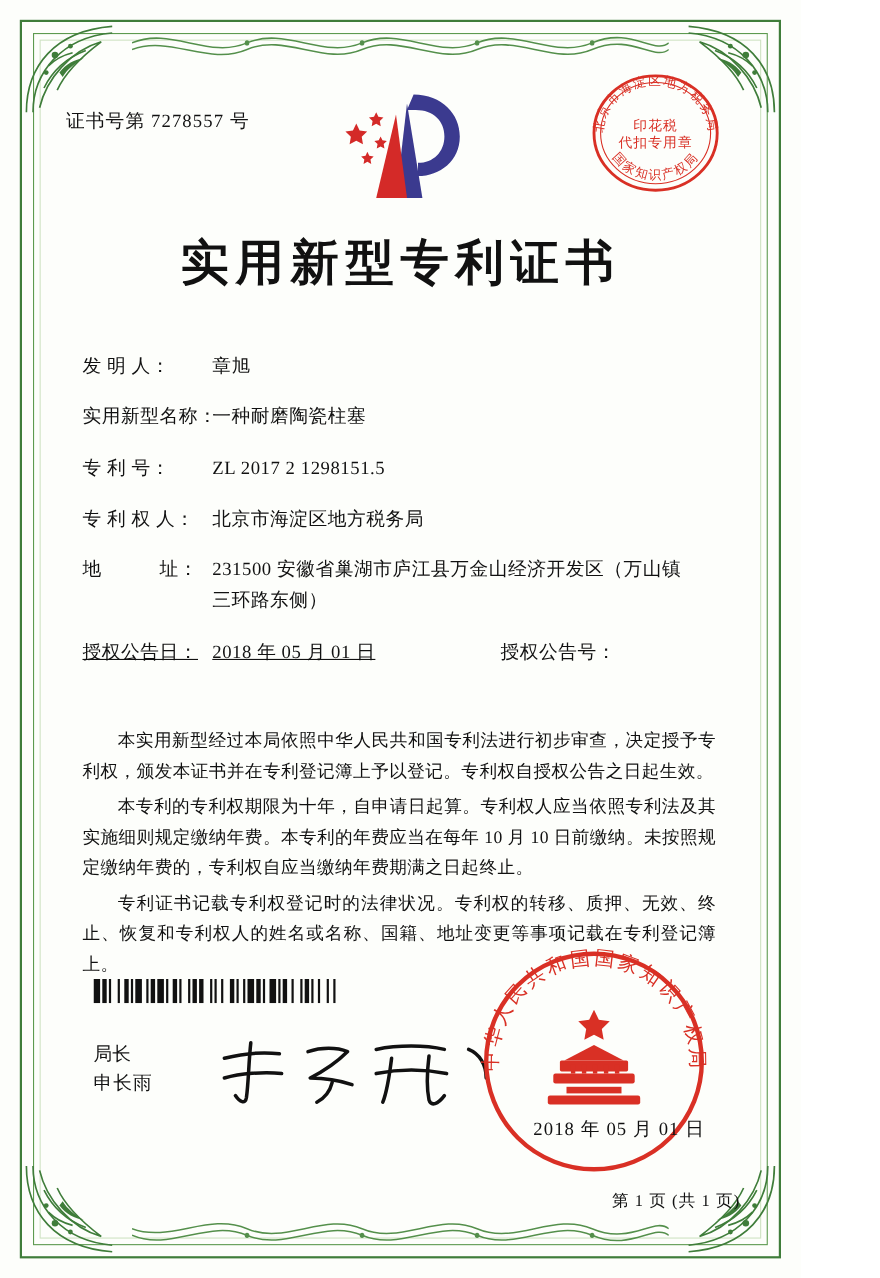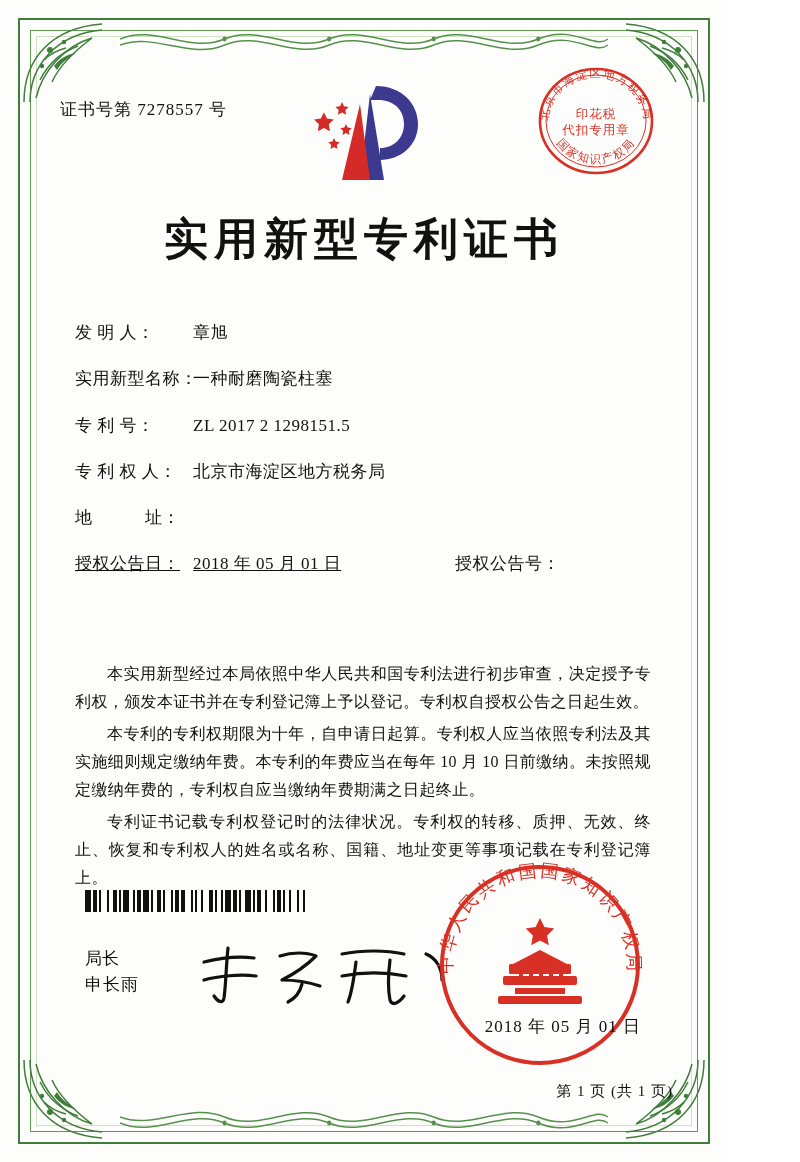--- a/index.html
+++ b/index.html
@@ -404,20 +404,24 @@
       </div>
 
 
       <div class="field-row">
         <div class="field-label">专 利 权 人：</div>
         <div class="field-value">北京市海淀区地方税务局</div>
       </div>
 
       <div class="field-row">
         <div class="field-label">地　　　址：</div>
+        <div class="field-value">
+          <span>231500 安徽省巢湖市庐江县万金山经济开发区（万山镇</span>
+          <span class="line2">三环路东侧）</span>
+        </div>
       </div>
 
       <div class="row-inline">
         <div class="inline-left">
           <div class="field-label">授权公告日：</div>
           <div class="field-value">2018 年 05 月 01 日</div>
         </div>
         <div class="inline-right">
           <div class="field-label">授权公告号：</div>
         </div>

